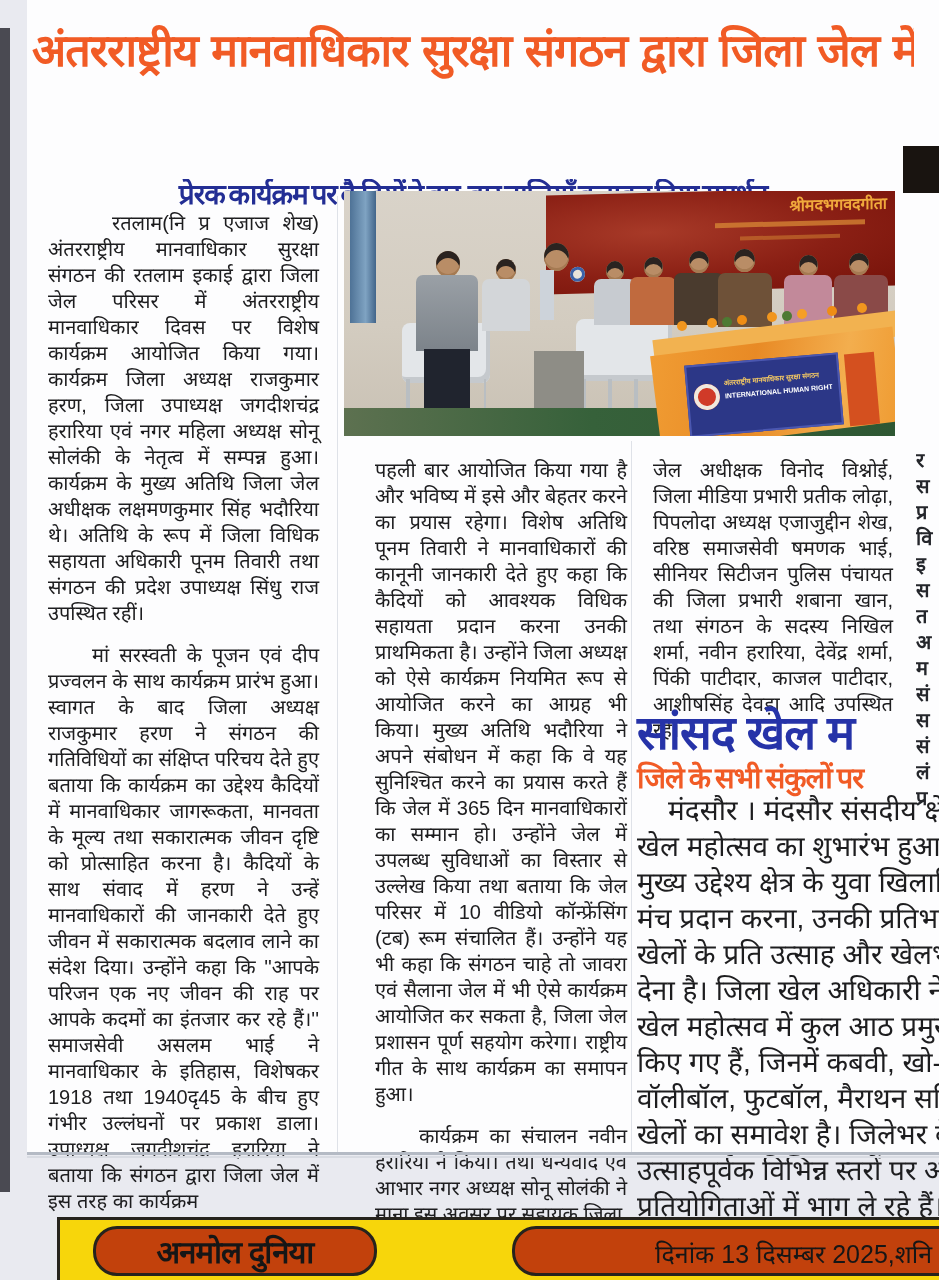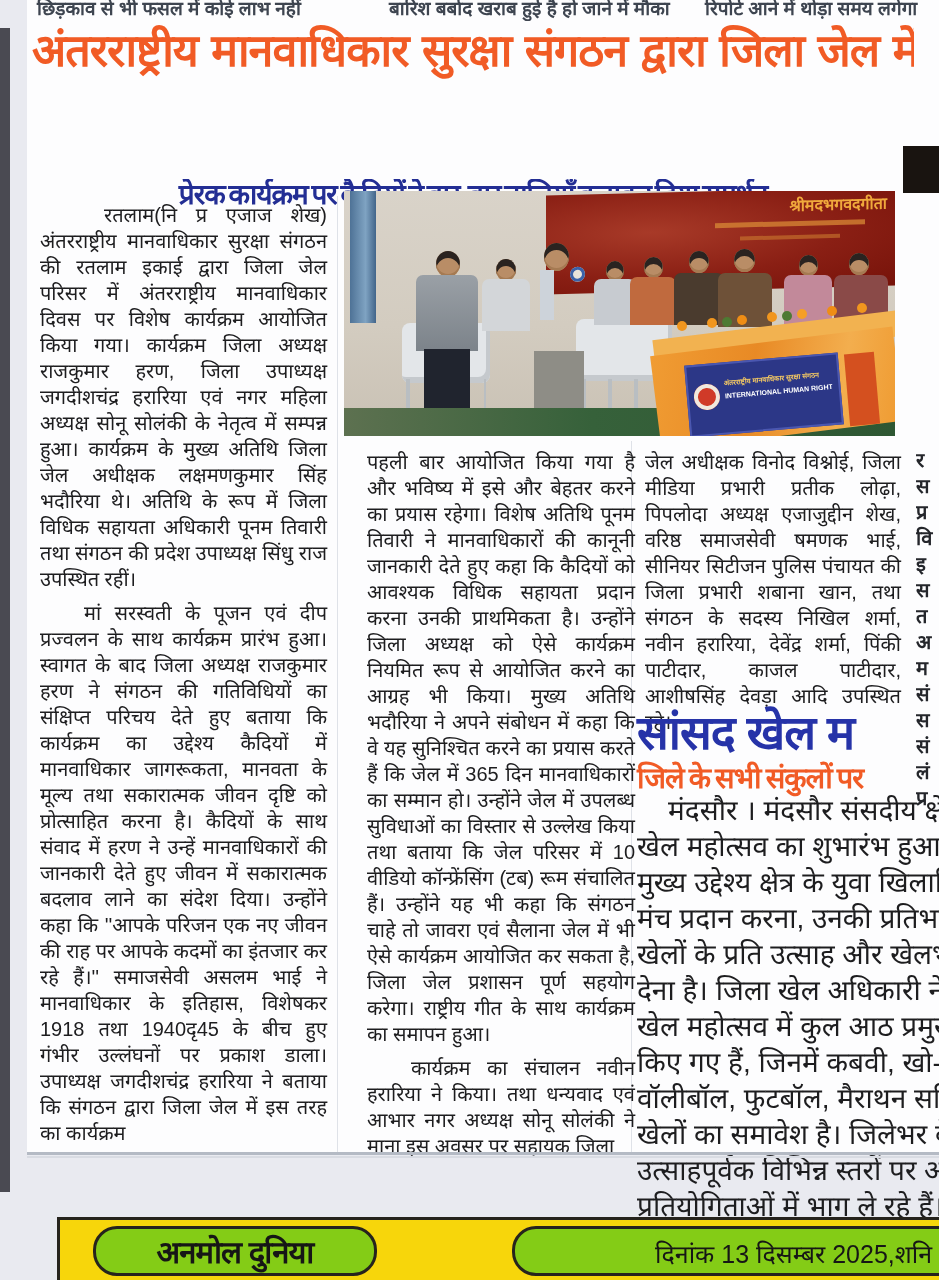--- a/index.html
+++ b/index.html
@@ -15,21 +15,21 @@
 
   .headline{position:absolute;left:30px;top:22px;width:886px;text-align:center;color:#f15b25;
             font-weight:800;font-size:45px;line-height:57px;letter-spacing:-1px;word-spacing:2px;}
   .hline{white-space:nowrap;overflow:hidden;}
   .subheadline{position:absolute;left:30px;top:137px;width:886px;text-align:center;color:#232e94;
             font-weight:800;font-size:28px;line-height:32px;letter-spacing:-1px;word-spacing:-3px;
             white-space:nowrap;overflow:hidden;margin-top:42px;}
   .corner-box{position:absolute;left:903px;top:146px;width:36px;height:47px;background:#191410;}
 
   .bodycol{position:absolute;font-size:20px;line-height:26px;color:#1d1d1f;text-align:justify;}
-  .bodycol p{margin:8px;}
+  .bodycol p{margin:16px;}
   .vrule{position:absolute;width:1px;background:#dfe2e8;}
 
   .a2-head{position:absolute;left:637px;top:699px;white-space:nowrap;color:#2633a8;
            font-weight:800;font-size:47px;letter-spacing:-1px;}
   .a2-sub{position:absolute;left:637px;top:757px;white-space:nowrap;color:#f15b25;
            font-weight:800;font-size:29px;letter-spacing:-1px;word-spacing:-2px;}
   .a2-body{position:absolute;left:637px;top:793px;white-space:pre;font-size:28px;
            line-height:36px;color:#1d1d1f;}
   .edge-frags{position:absolute;left:916px;top:447px;width:23px;height:366px;overflow:hidden;
            white-space:pre;font-size:20px;line-height:26px;font-weight:700;color:#24262b;}
@@ -64,38 +64,33 @@
      box-shadow:inset 0 0 0 4px #f0e8de;}
   .tb-line1{position:absolute;left:36px;top:14px;width:108px;font-size:7px;font-weight:700;color:#f3c864;
      white-space:nowrap;overflow:hidden;}
   .tb-line2{position:absolute;left:36px;top:28px;width:108px;font-size:7px;font-weight:700;color:#ffffff;
      white-space:nowrap;overflow:hidden;}
   .tb-side{position:absolute;left:188px;top:34px;width:30px;height:72px;background:#d4501f;transform:rotate(-5deg);}
 
   
   .footer-band{position:absolute;left:57px;top:1217px;width:882px;height:63px;background:#f7d60b;
      border-top:3px solid #26231d;border-bottom:4px solid #26231d;border-left:3px solid #26231d;}
-  .pill{position:absolute;top:6px;height:44px;background:#84cc16;border:3px solid #26231d;border-radius:24px;}
+  .pill{position:absolute;top:6px;height:44px;background:#c2410c;border:3px solid #26231d;border-radius:24px;}
   .pill-name{left:33px;width:278px;display:flex;align-items:center;justify-content:center;
      font-size:31px;font-weight:800;color:#161616;letter-spacing:-1px;}
   .pill-date{left:452px;width:480px;}
   .date-text{position:absolute;left:140px;top:7px;font-size:25px;font-weight:400;color:#161616;white-space:nowrap;}
 </style>
 </head>
 <body>
 
 <div class="page">
   <div class="paper"></div>
   <div class="left-strip"></div>
 
-  <div class="top-strip">
-    <span class="top-frag" style="left:10px">छिड़काव से भी फसल में कोई लाभ नहीं</span>
-    <span class="top-frag" style="left:362px">बारिश बर्बाद खराब हुई है हो जाने में मौका</span>
-    <span class="top-frag" style="left:678px">रिपोर्ट आने में थोड़ा समय लगेगा</span>
-  </div>
 
   <div class="headline">
     <div class="hline" style="transform-origin: center center; transform: scaleX(0.995506);">अंतरराष्ट्रीय मानवाधिकार सुरक्षा संगठन द्वारा जिला जेल में</div>
   </div>
   <div class="subheadline">प्रेरक कार्यक्रम पर कैदियों ने बार-बार तालियाँ बजाकर दिया समर्थन</div>
   <div class="corner-box"></div>
 
   <div class="photo">
     <div class="ph door"></div>
     <div class="ph banner">

